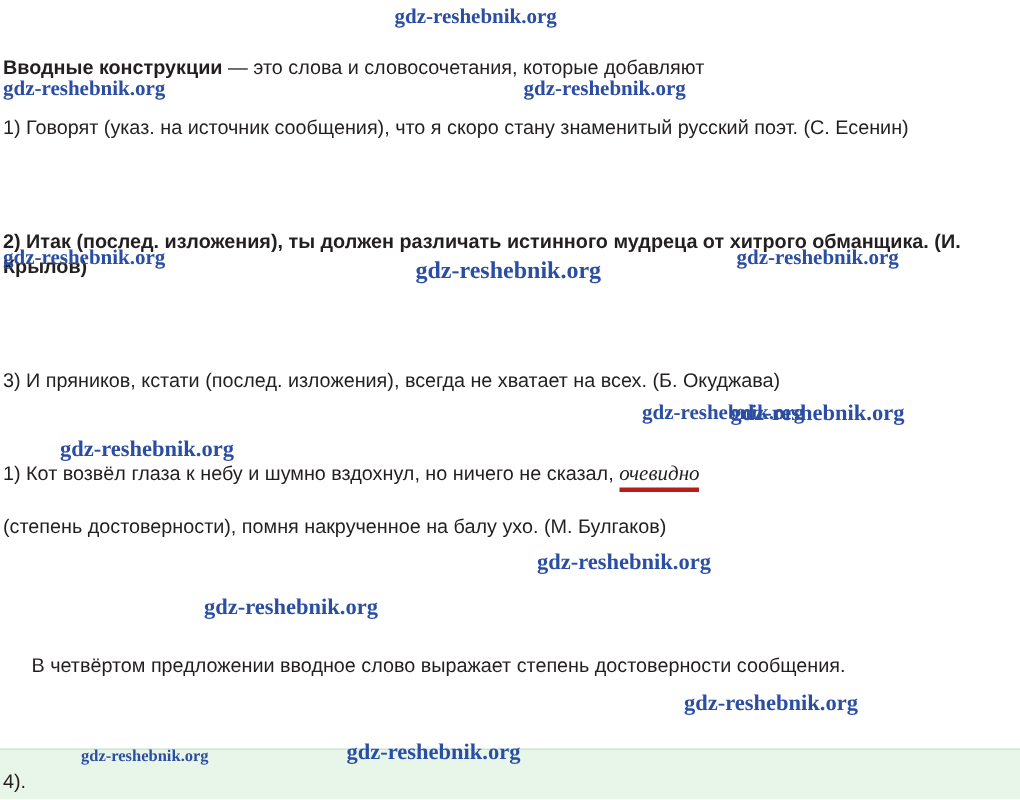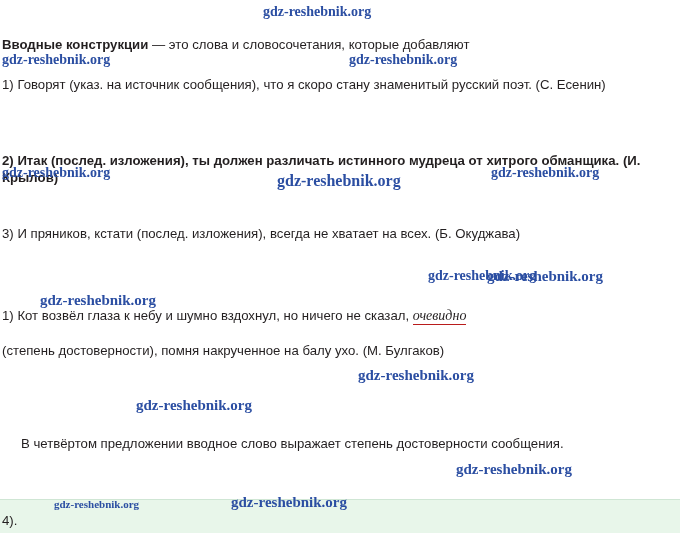--- a/index.html
+++ b/index.html
@@ -54,21 +54,21 @@
   }
 
   .lead {
     font-weight: bold;
   }
 
   .ital {
     font-style: italic;
     font-family: "Liberation Serif", serif;
     font-size: 14px;
-    border-bottom: 1px solid #b91c1c;
+    border-bottom: 3px solid #b91c1c;
     padding-bottom: 1px;
   }
 
   
   .answer-band {
     position: absolute;
     left: 0;
     bottom: 0;
     width: 680px;
     height: 33px;
@@ -96,21 +96,21 @@
   <div class="content">
 
     <div class="para" style="top:36px;">
       <span class="lead">Вводные конструкции</span><span> — это слова и словосочетания, которые добавляют</span>
     </div>
 
     <div class="para" style="top:76px;">1) Говорят (указ. на источник сообщения), что я скоро стану знаменитый русский поэт. (С. Есенин)</div>
 
     <div class="para" style="top:152px;font-weight:bold;">2) Итак (послед. изложения), ты должен различать истинного мудреца от хитрого обманщика. (И. Крылов)</div>
 
-    <div class="para" style="top:225px;">3) И пряников, кстати (послед. изложения), всегда не хватает на всех. (Б. Окуджава)</div>
+    <div class="para" style="top:245px;">3) И пряников, кстати (послед. изложения), всегда не хватает на всех. (Б. Окуджава)</div>
 
     <div class="para" style="top:307px;">
       <span>1) Кот возвёл глаза к небу и шумно вздохнул, но ничего не сказал, </span><span class="ital">очевидно</span>
     </div>
     <div class="para" style="top:342px;">(степень достоверности), помня накрученное на балу ухо. (М. Булгаков)</div>
 
     <div class="para" style="top:435px;margin-left:19px;">В четвёртом предложении вводное слово выражает степень достоверности сообщения.</div>
 
   </div>
 

